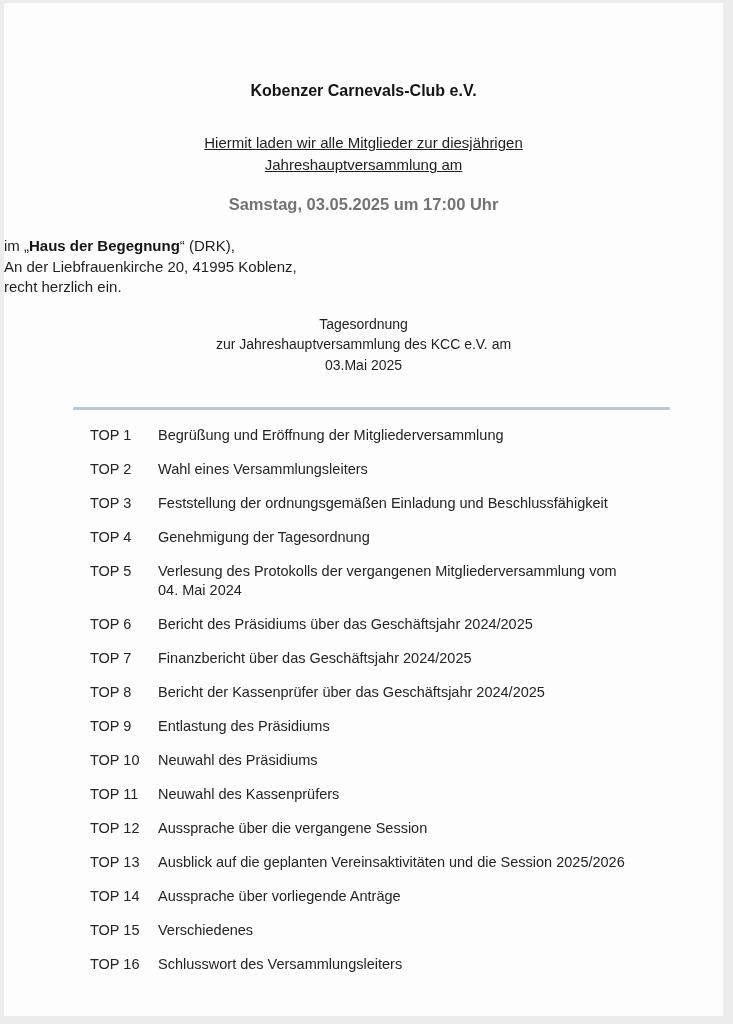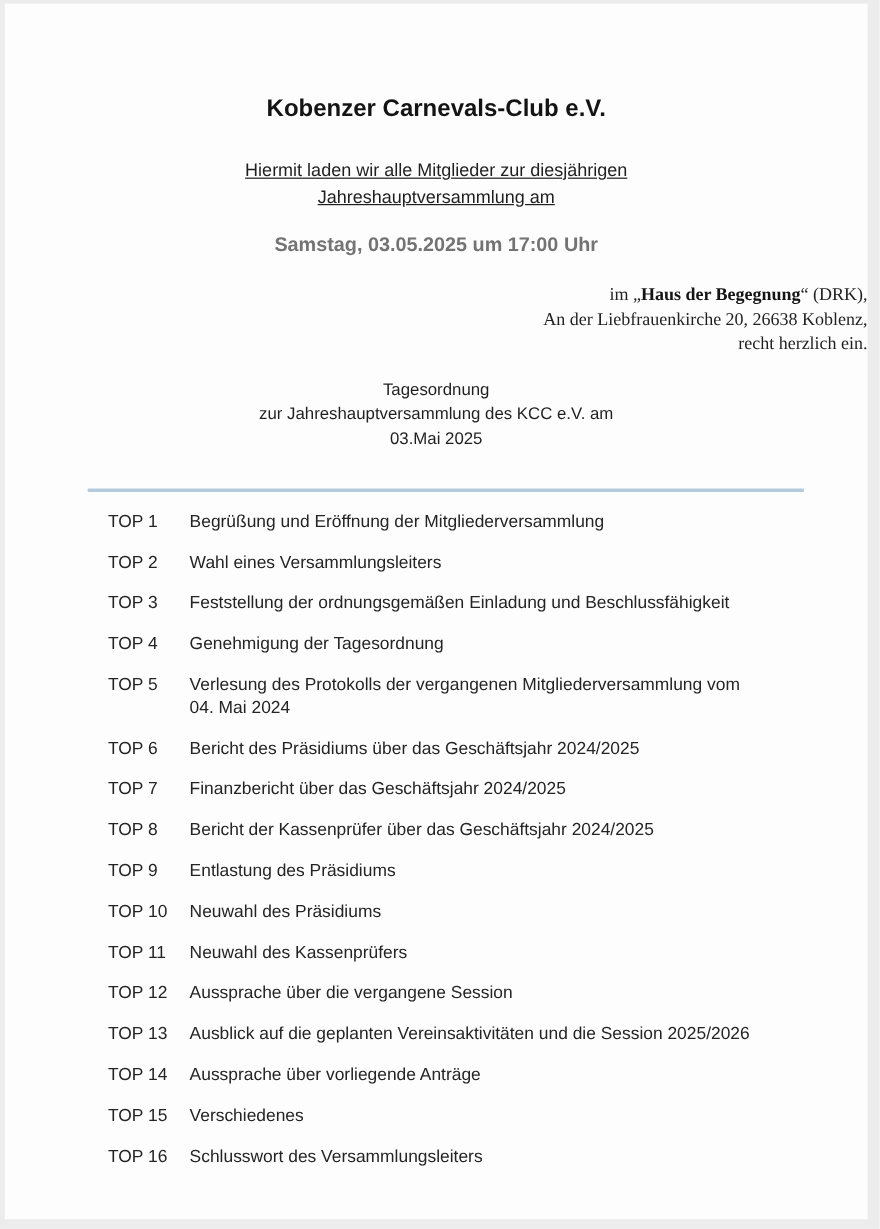--- a/index.html
+++ b/index.html
@@ -19,21 +19,21 @@
     position: absolute;
     top: 3px;
     left: 4px;
     right: 10px;
     bottom: 8px;
     background: #fdfdfd;
   }
   .doc-title {
     margin: 76px 0 0 0;
     text-align: center;
-    font-size: 20px;
+    font-size: 16px;
     line-height: 24px;
     font-weight: bold;
     color: #141414;
   }
   .intro-block {
     margin-top: 29px;
     text-align: center;
     font-size: 15px;
     line-height: 22px;
     text-decoration: underline;
@@ -41,24 +41,23 @@
   .date-line {
     margin-top: 17px;
     text-align: center;
     font-size: 16.5px;
     line-height: 22px;
     font-weight: bold;
     color: #737373;
   }
   .venue-block {
     margin-top: 21px;
-    text-align: right;
+    text-align: left;
     font-size: 15px;
     line-height: 20.5px;
-    font-family: Liberation Serif, serif;
   }
   .venue-block .venue-name {
     font-weight: bold;
     color: #141414;
   }
   .agenda-heading-block {
     margin-top: 16px;
     text-align: center;
     font-size: 14px;
     line-height: 20.5px;
@@ -98,21 +97,21 @@
 
   <div class="intro-block">
     <div>Hiermit laden wir alle Mitglieder zur diesjährigen</div>
     <div>Jahreshauptversammlung am</div>
   </div>
 
   <div class="date-line">Samstag, 03.05.2025 um 17:00 Uhr</div>
 
   <div class="venue-block">
     <div><span>im „</span><span class="venue-name">Haus der Begegnung</span><span>“ (DRK),</span></div>
-    <div>An der Liebfrauenkirche 20, 26638 Koblenz,</div>
+    <div>An der Liebfrauenkirche 20, 41995 Koblenz,</div>
     <div>recht herzlich ein.</div>
   </div>
 
   <div class="agenda-heading-block">
     <div>Tagesordnung</div>
     <div>zur Jahreshauptversammlung des KCC e.V. am</div>
     <div>03.Mai 2025</div>
   </div>
 
   <div class="divider"></div>

